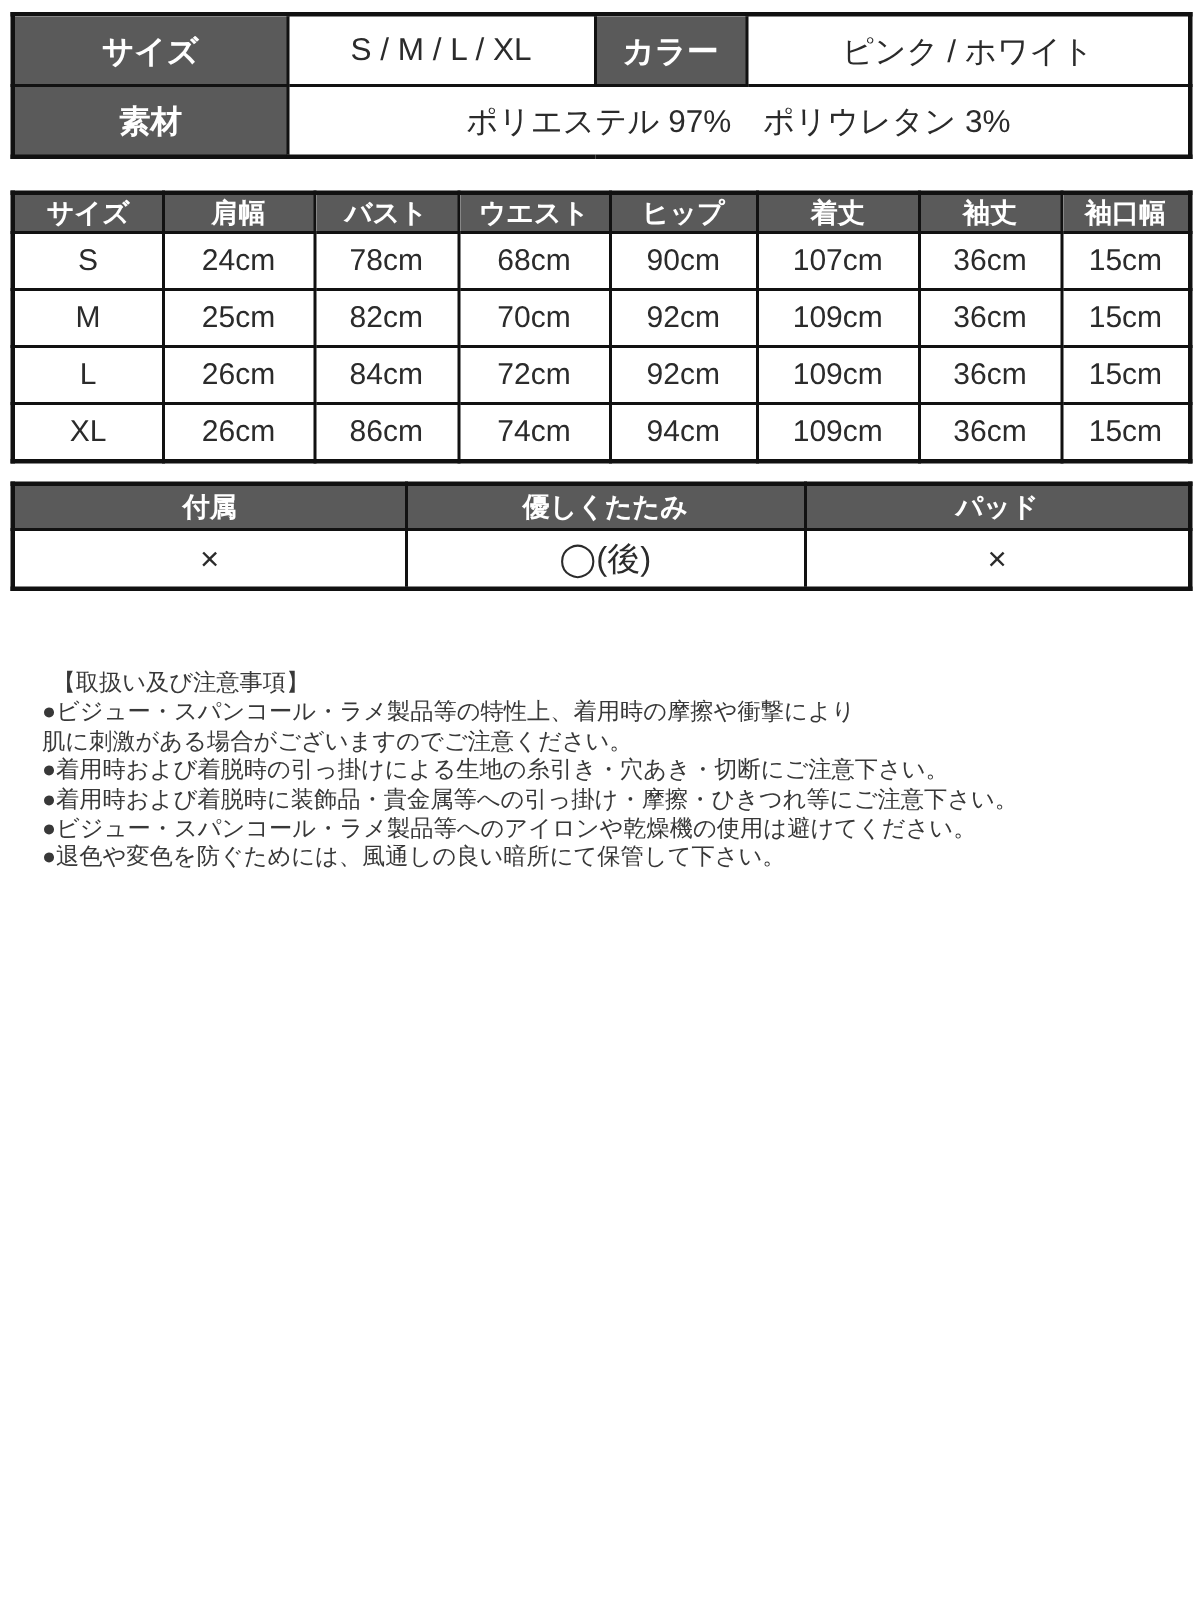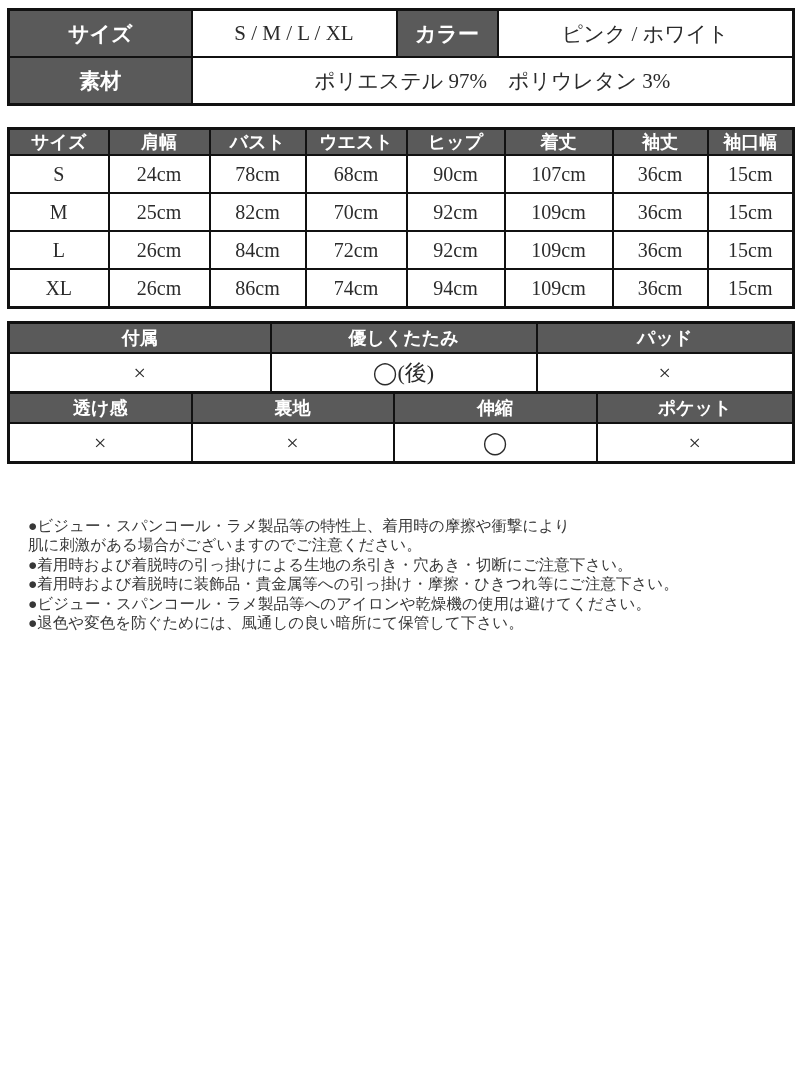--- a/index.html
+++ b/index.html
@@ -8,21 +8,21 @@
     --border:#111111;
     --value-text:#2b2b2b;
     --notes-text:#383838;
   }
   html,body{margin:0;padding:0;}
   body{
     width:800px;height:1067px;background:#ffffff;
     font-family:"Liberation Sans","DejaVu Sans",sans-serif;
     color:var(--value-text);
   }
-  .page{position:relative;width:800px;height:1067px;overflow:hidden;font-family:Liberation Serif, serif;}
+  .page{position:relative;width:800px;height:1067px;overflow:hidden;}
 
   table.t{
     border-collapse:collapse;table-layout:fixed;
     margin-left:7px;width:785px;
     border:3px solid var(--border);
   }
   table.t th,table.t td{
     border:2px solid var(--border);
     text-align:center;vertical-align:middle;
     padding:0;overflow:hidden;white-space:nowrap;
@@ -157,44 +157,23 @@
       <th>パッド</th>
     </tr>
     <tr>
       <td>×</td>
       <td>◯(後)</td>
       <td>×</td>
     </tr>
   </tbody>
     </table>
 
-  <table class="t feat featB">
-    <colgroup>
-      <col style="width:183px">
-        <col style="width:202px">
-        <col style="width:203px">
-        <col style="width:197px">
-    </colgroup>
-    <tbody>
-        <tr>
-      <th>透け感</th>
-      <th>裏地</th>
-      <th>伸縮</th>
-      <th>ポケット</th>
-    </tr>
-    <tr>
-      <td>×</td>
-      <td>×</td>
-      <td>◯</td>
-      <td>×</td>
-    </tr>
-  </tbody>
-    </table>
 
   <div class="notes">
+    <div class="notes-title">【取扱い及び注意事項】</div>
     <div class="note-line">●ビジュー・スパンコール・ラメ製品等の特性上、着用時の摩擦や衝撃により</div>
     <div class="note-line">肌に刺激がある場合がございますのでご注意ください。</div>
     <div class="note-line">●着用時および着脱時の引っ掛けによる生地の糸引き・穴あき・切断にご注意下さい。</div>
     <div class="note-line">●着用時および着脱時に装飾品・貴金属等への引っ掛け・摩擦・ひきつれ等にご注意下さい。</div>
     <div class="note-line">●ビジュー・スパンコール・ラメ製品等へのアイロンや乾燥機の使用は避けてください。</div>
     <div class="note-line">●退色や変色を防ぐためには、風通しの良い暗所にて保管して下さい。</div>
   </div>
 
 </div>
 

